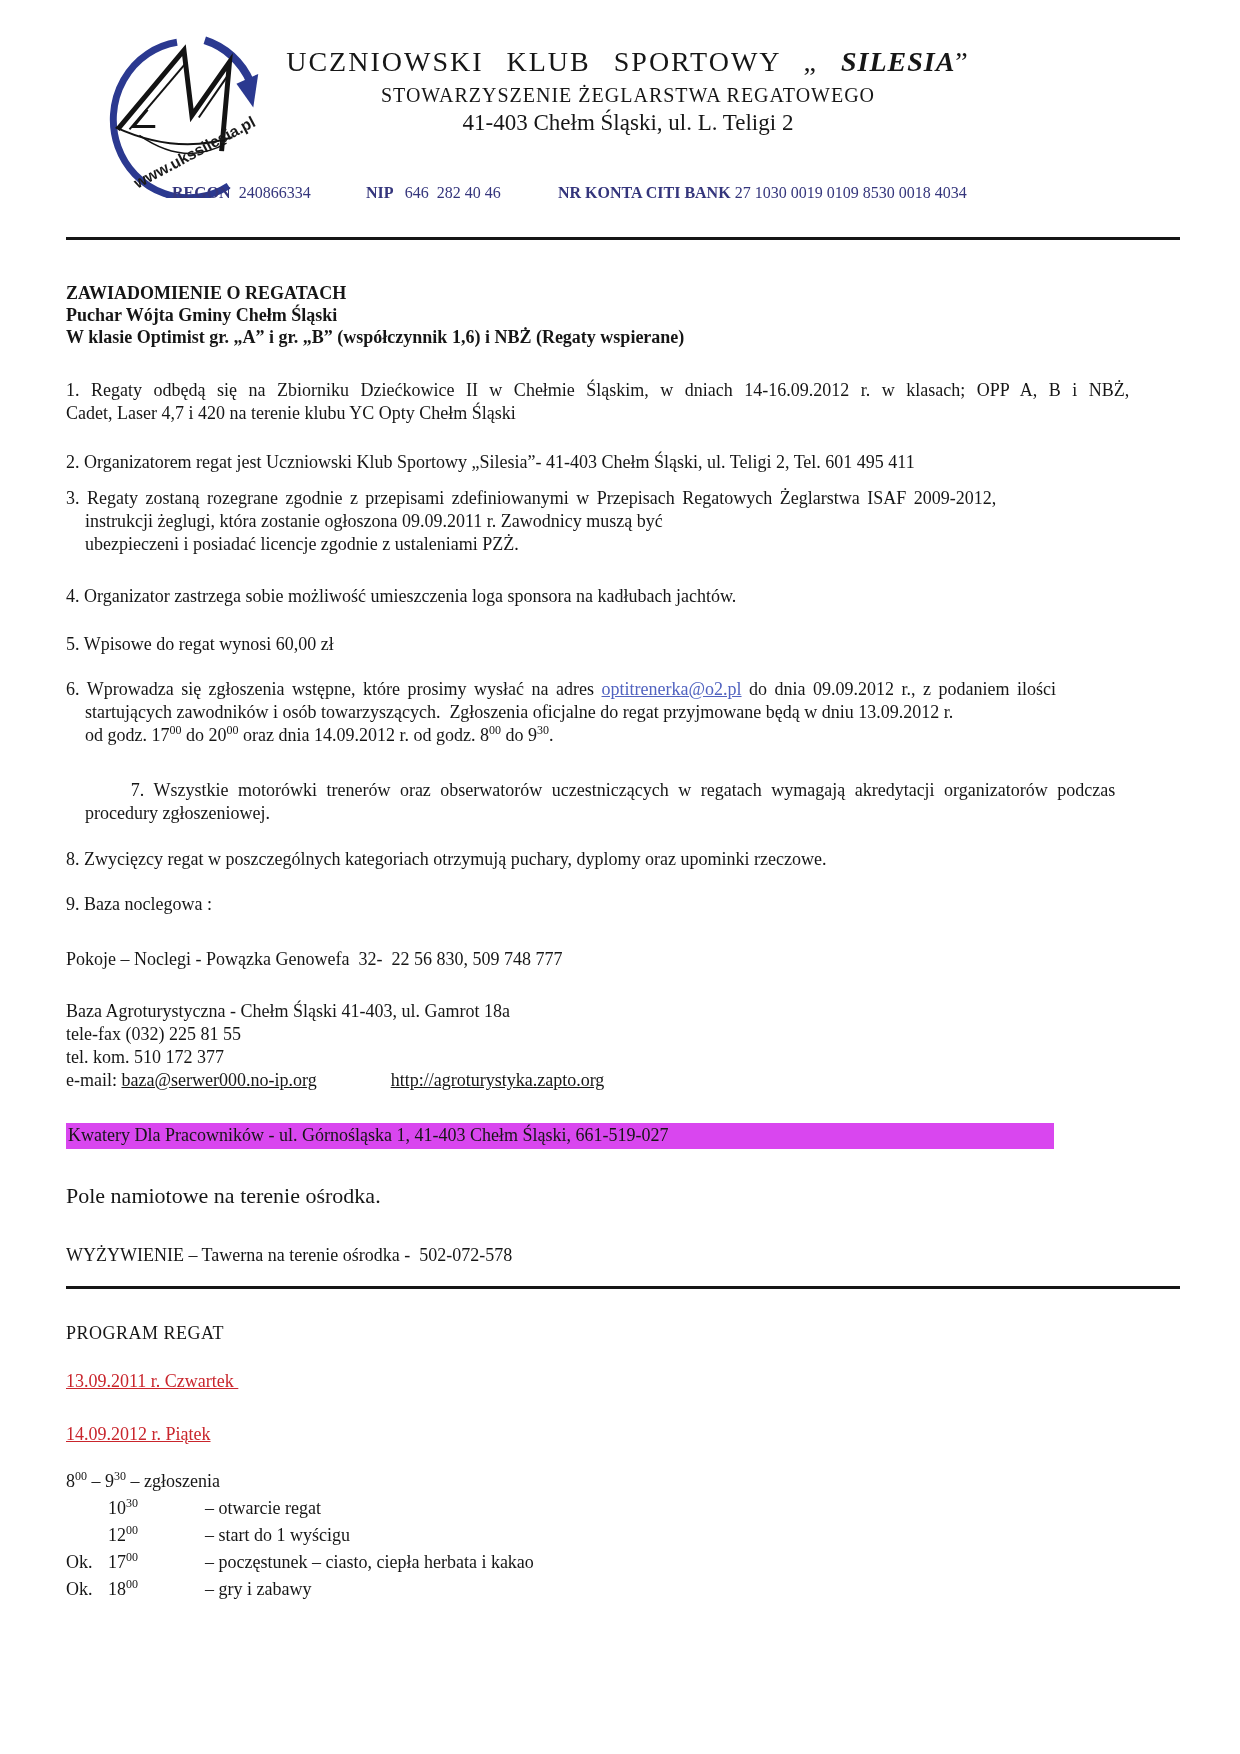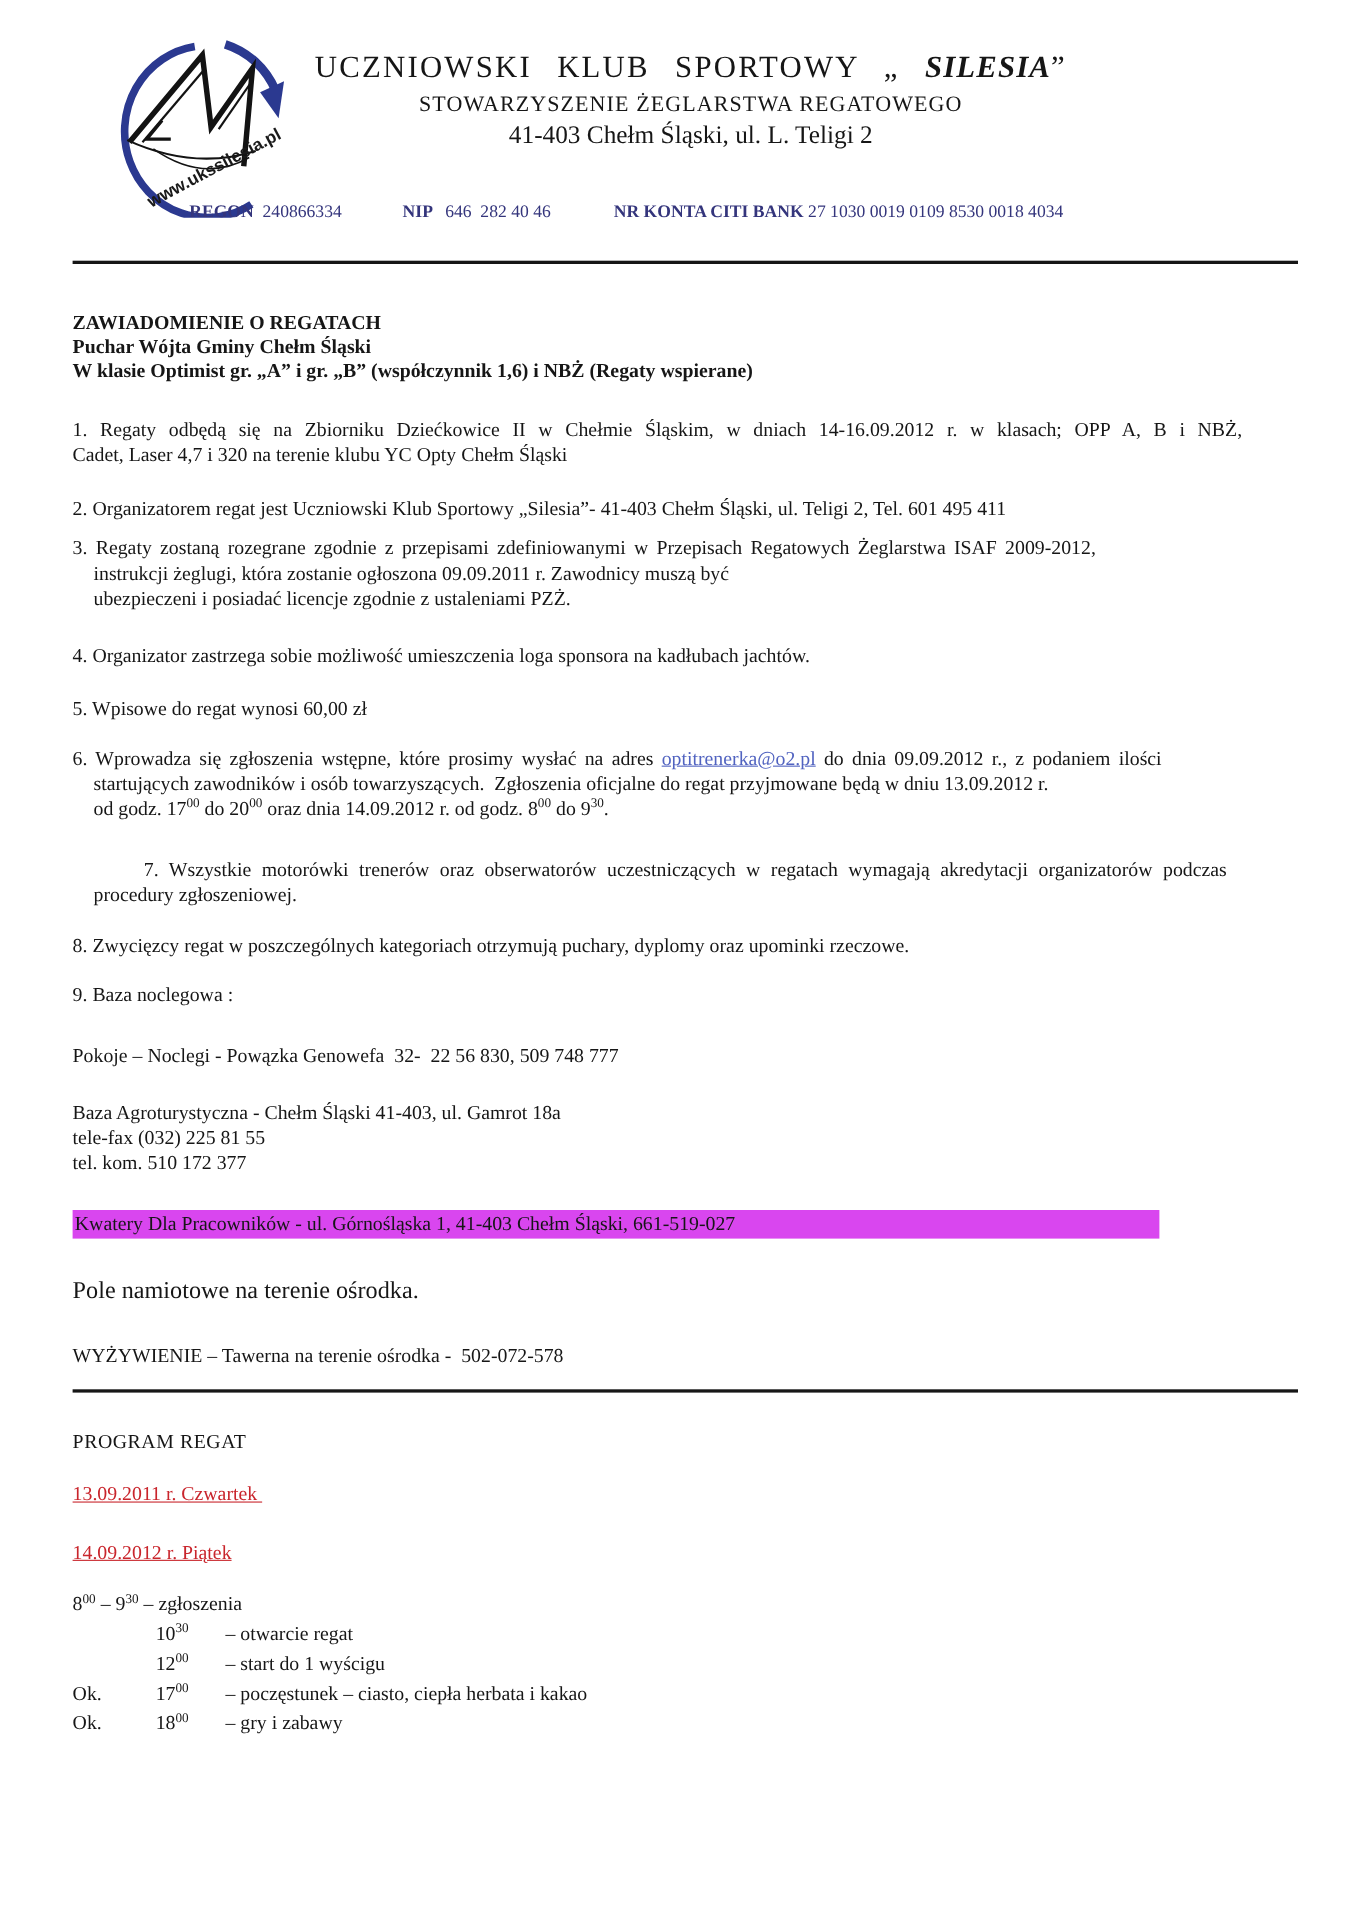--- a/index.html
+++ b/index.html
@@ -66,21 +66,21 @@
   .prog-heading { margin-top: 33px; font-size: 18px; line-height: 23px; letter-spacing: 0.5px; }
   .prog-date { font-size: 18px; line-height: 23px; color: #c9252c; text-decoration: underline; }
   .mt-d1 { margin-top: 25px; }
   .mt-d1r { margin-top: 26px; }
   .mt-d2 { margin-top: 30px; }
   .mt-d2r1 { margin-top: 24px; }
   .mt-small { margin-top: 4px; }
   .prog-row { font-size: 18px; line-height: 23px; }
   .pr-range { display: inline-block; width: 139px; }
   .pr-pre { display: inline-block; width: 42px; }
-  .pr-time2 { display: inline-block; width: 97px; text-align: center; }
+  .pr-time2 { display: inline-block; width: 97px; }
 </style>
 </head>
 <body>
 
 <div class="page">
   <div class="content">
 
     <header class="header-zone">
       <div class="logo">
         <svg viewBox="0 0 200 165" width="198" height="164">
@@ -109,21 +109,21 @@
     </header>
 
     <section class="doc-title">
       <div class="t">ZAWIADOMIENIE O REGATACH</div>
       <div class="t">Puchar Wójta Gminy Chełm Śląski</div>
       <div class="t">W klasie Optimist gr. „A” i gr. „B” (współczynnik 1,6) i NBŻ (Regaty wspierane)</div>
     </section>
 
     <section class="para mt-p1">
       <div class="t ws7">1. Regaty odbędą się na Zbiorniku Dziećkowice II w Chełmie Śląskim, w dniach 14-16.09.2012 r. w klasach; OPP A, B i NBŻ,</div>
-      <div class="t">Cadet, Laser 4,7 i 320 na terenie klubu YC Opty Chełm Śląski</div>
+      <div class="t">Cadet, Laser 4,7 i 420 na terenie klubu YC Opty Chełm Śląski</div>
     </section>
 
     <section class="para mt-p2">
       <div class="t">2. Organizatorem regat jest Uczniowski Klub Sportowy „Silesia”- 41-403 Chełm Śląski, ul. Teligi 2, Tel. 601 495 411</div>
     </section>
 
     <section class="para mt-p3">
       <div class="t ws3">3. Regaty zostaną rozegrane zgodnie z przepisami zdefiniowanymi w Przepisach Regatowych Żeglarstwa ISAF 2009-2012,</div>
       <div class="t ind">instrukcji żeglugi, która zostanie ogłoszona 09.09.2011 r. Zawodnicy muszą być</div>
       <div class="t ind">ubezpieczeni i posiadać licencje zgodnie z ustaleniami PZŻ.</div>
@@ -155,20 +155,21 @@
     <section class="para mt-p9">
       <div class="t">9. Baza noclegowa :</div>
     </section>
 
     <div class="para mt-rooms t">Pokoje – Noclegi - Powązka Genowefa  32-  22 56 830, 509 748 777</div>
 
     <section class="para mt-agro">
       <div class="t">Baza Agroturystyczna - Chełm Śląski 41-403, ul. Gamrot 18a</div>
       <div class="t">tele-fax (032) 225 81 55</div>
       <div class="t">tel. kom. 510 172 377</div>
+      <div><span class="t">e-mail: </span><a class="mail-black t">baza@serwer000.no-ip.org</a><span class="www-gap"></span><a class="mail-black t">http://agroturystyka.zapto.org</a></div>
     </section>
 
     <div class="para mt-kwatery">
       <span class="highlight t">Kwatery Dla Pracowników - ul. Górnośląska 1, 41-403 Chełm Śląski, 661-519-027</span>
     </div>
 
     <div class="pole-line mt-pole t">Pole namiotowe na terenie ośrodka.</div>
 
     <div class="para mt-wyz t">WYŻYWIENIE – Tawerna na terenie ośrodka -  502-072-578</div>
 

